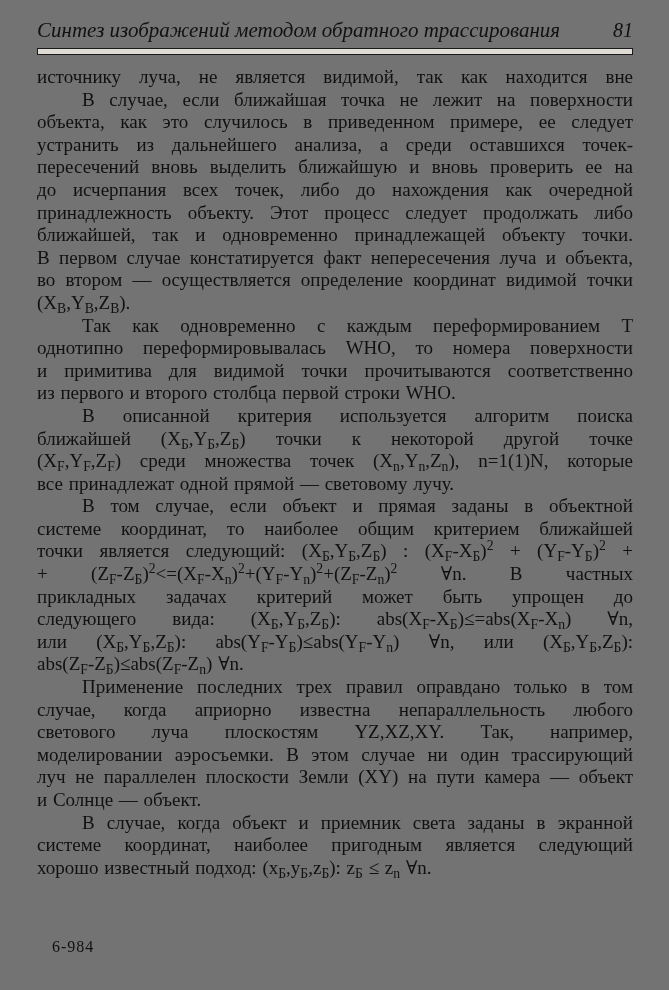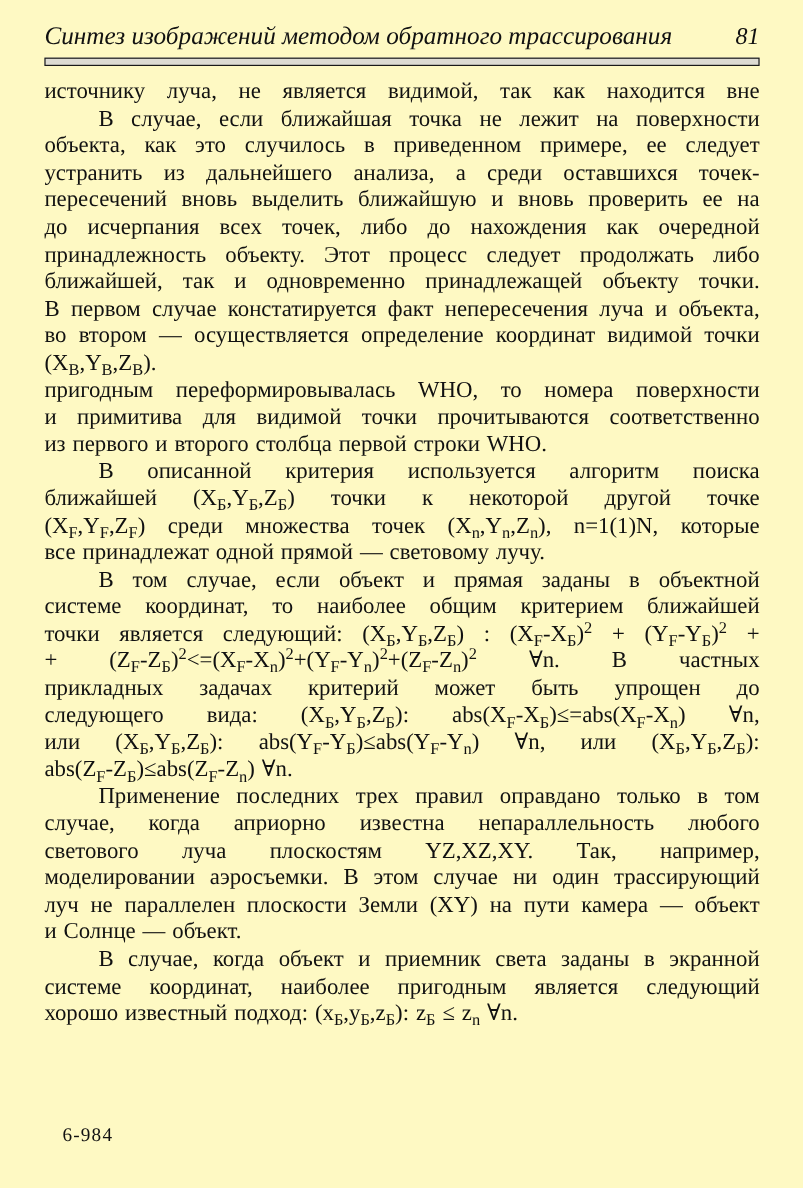--- a/index.html
+++ b/index.html
@@ -4,21 +4,21 @@
 <style>
   html, body {
     margin: 0;
     padding: 0;
     background: #ffffff;
   }
   .page {
     position: relative;
     width: 669px;
     height: 990px;
-    background: #fef9c3;
+    background: #737373;
     color: #111;
     font-family: "Liberation Serif", "DejaVu Serif", serif;
     overflow: hidden;
   }
   .header {
     position: absolute;
     left: 37px;
     top: 18px;
     width: 596px;
     display: flex;
@@ -91,21 +91,22 @@
         <div class="line">устранить из дальнейшего анализа, а среди оставшихся точек-</div>
         <div class="line">пересечений вновь выделить ближайшую и вновь проверить ее на</div>
         <div class="line">до исчерпания всех точек, либо до нахождения как очередной</div>
         <div class="line">принадлежность объекту. Этот процесс следует продолжать либо</div>
         <div class="line">ближайшей, так и одновременно принадлежащей объекту точки.</div>
         <div class="line">В первом случае констатируется факт непересечения луча и объекта,</div>
         <div class="line">во втором — осуществляется определение координат видимой точки</div>
         <div class="line last">(X<sub>В</sub>,Y<sub>В</sub>,Z<sub>В</sub>).</div>
       </div>
       <div class="paragraph indent">
-        <div class="line">пригодным переформировывалась WHO, то номера поверхности</div>
+        <div class="line first">Так как одновременно с каждым переформированием Т</div>
+        <div class="line">однотипно переформировывалась WHO, то номера поверхности</div>
         <div class="line">и примитива для видимой точки прочитываются соответственно</div>
         <div class="line last">из первого и второго столбца первой строки WHO.</div>
       </div>
       <div class="paragraph indent">
         <div class="line first">В описанной критерия используется алгоритм поиска</div>
         <div class="line">ближайшей (X<sub>Б</sub>,Y<sub>Б</sub>,Z<sub>Б</sub>) точки к некоторой другой точке</div>
         <div class="line">(X<sub>F</sub>,Y<sub>F</sub>,Z<sub>F</sub>) среди множества точек (X<sub>n</sub>,Y<sub>n</sub>,Z<sub>n</sub>), n=1(1)N, которые</div>
         <div class="line last">все принадлежат одной прямой — световому лучу.</div>
       </div>
       <div class="paragraph indent">

